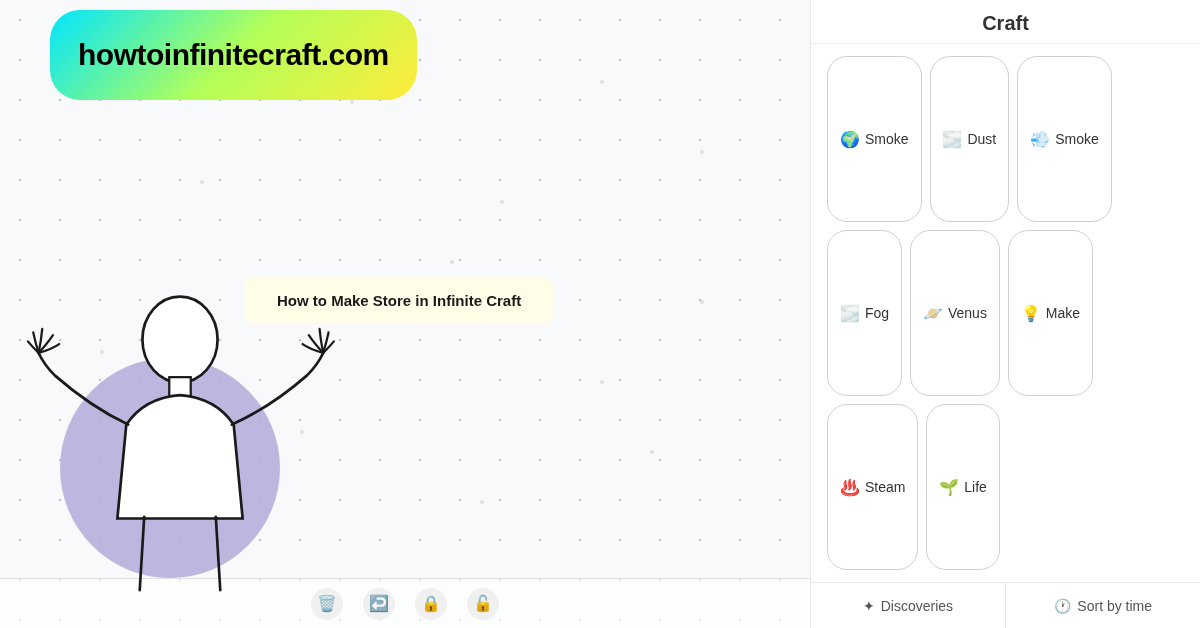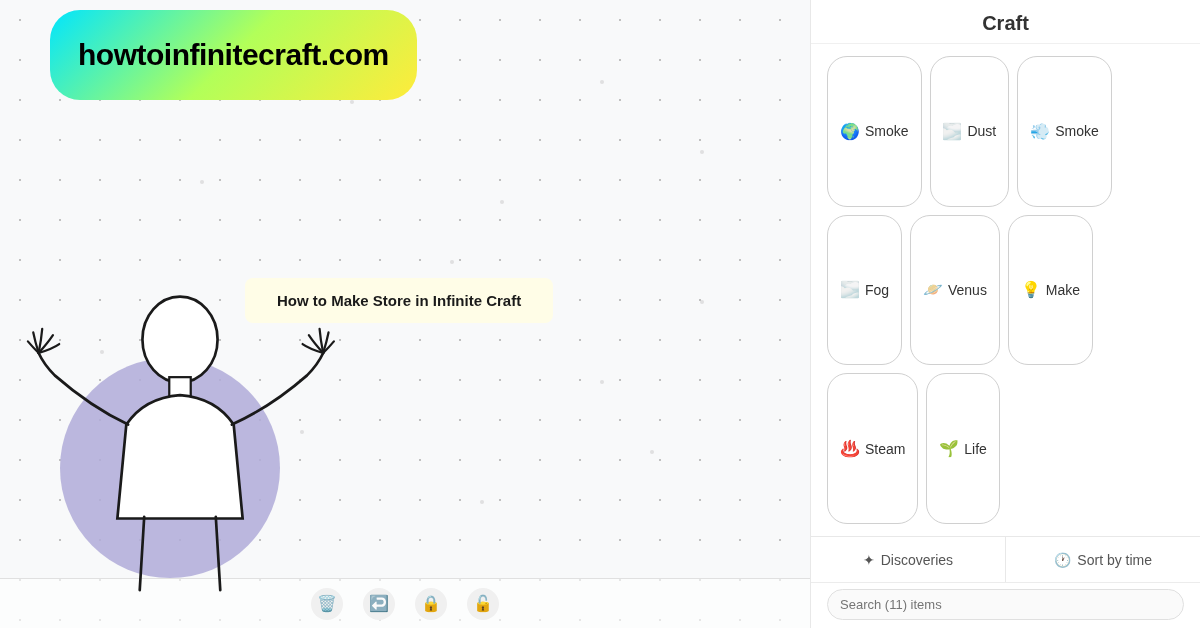--- a/index.html
+++ b/index.html
@@ -327,16 +327,13 @@
     <button class="bottom-btn">
       <span>✦</span>
       <span>Discoveries</span>
     </button>
     <button class="bottom-btn">
       <span>🕐</span>
       <span>Sort by time</span>
     </button>
   </div>
 
-  <div class="search-area">
-    <input class="search-input" type="text" placeholder="Search (11) items" style="">
-  </div>
 </div>
 
 </body></html>

